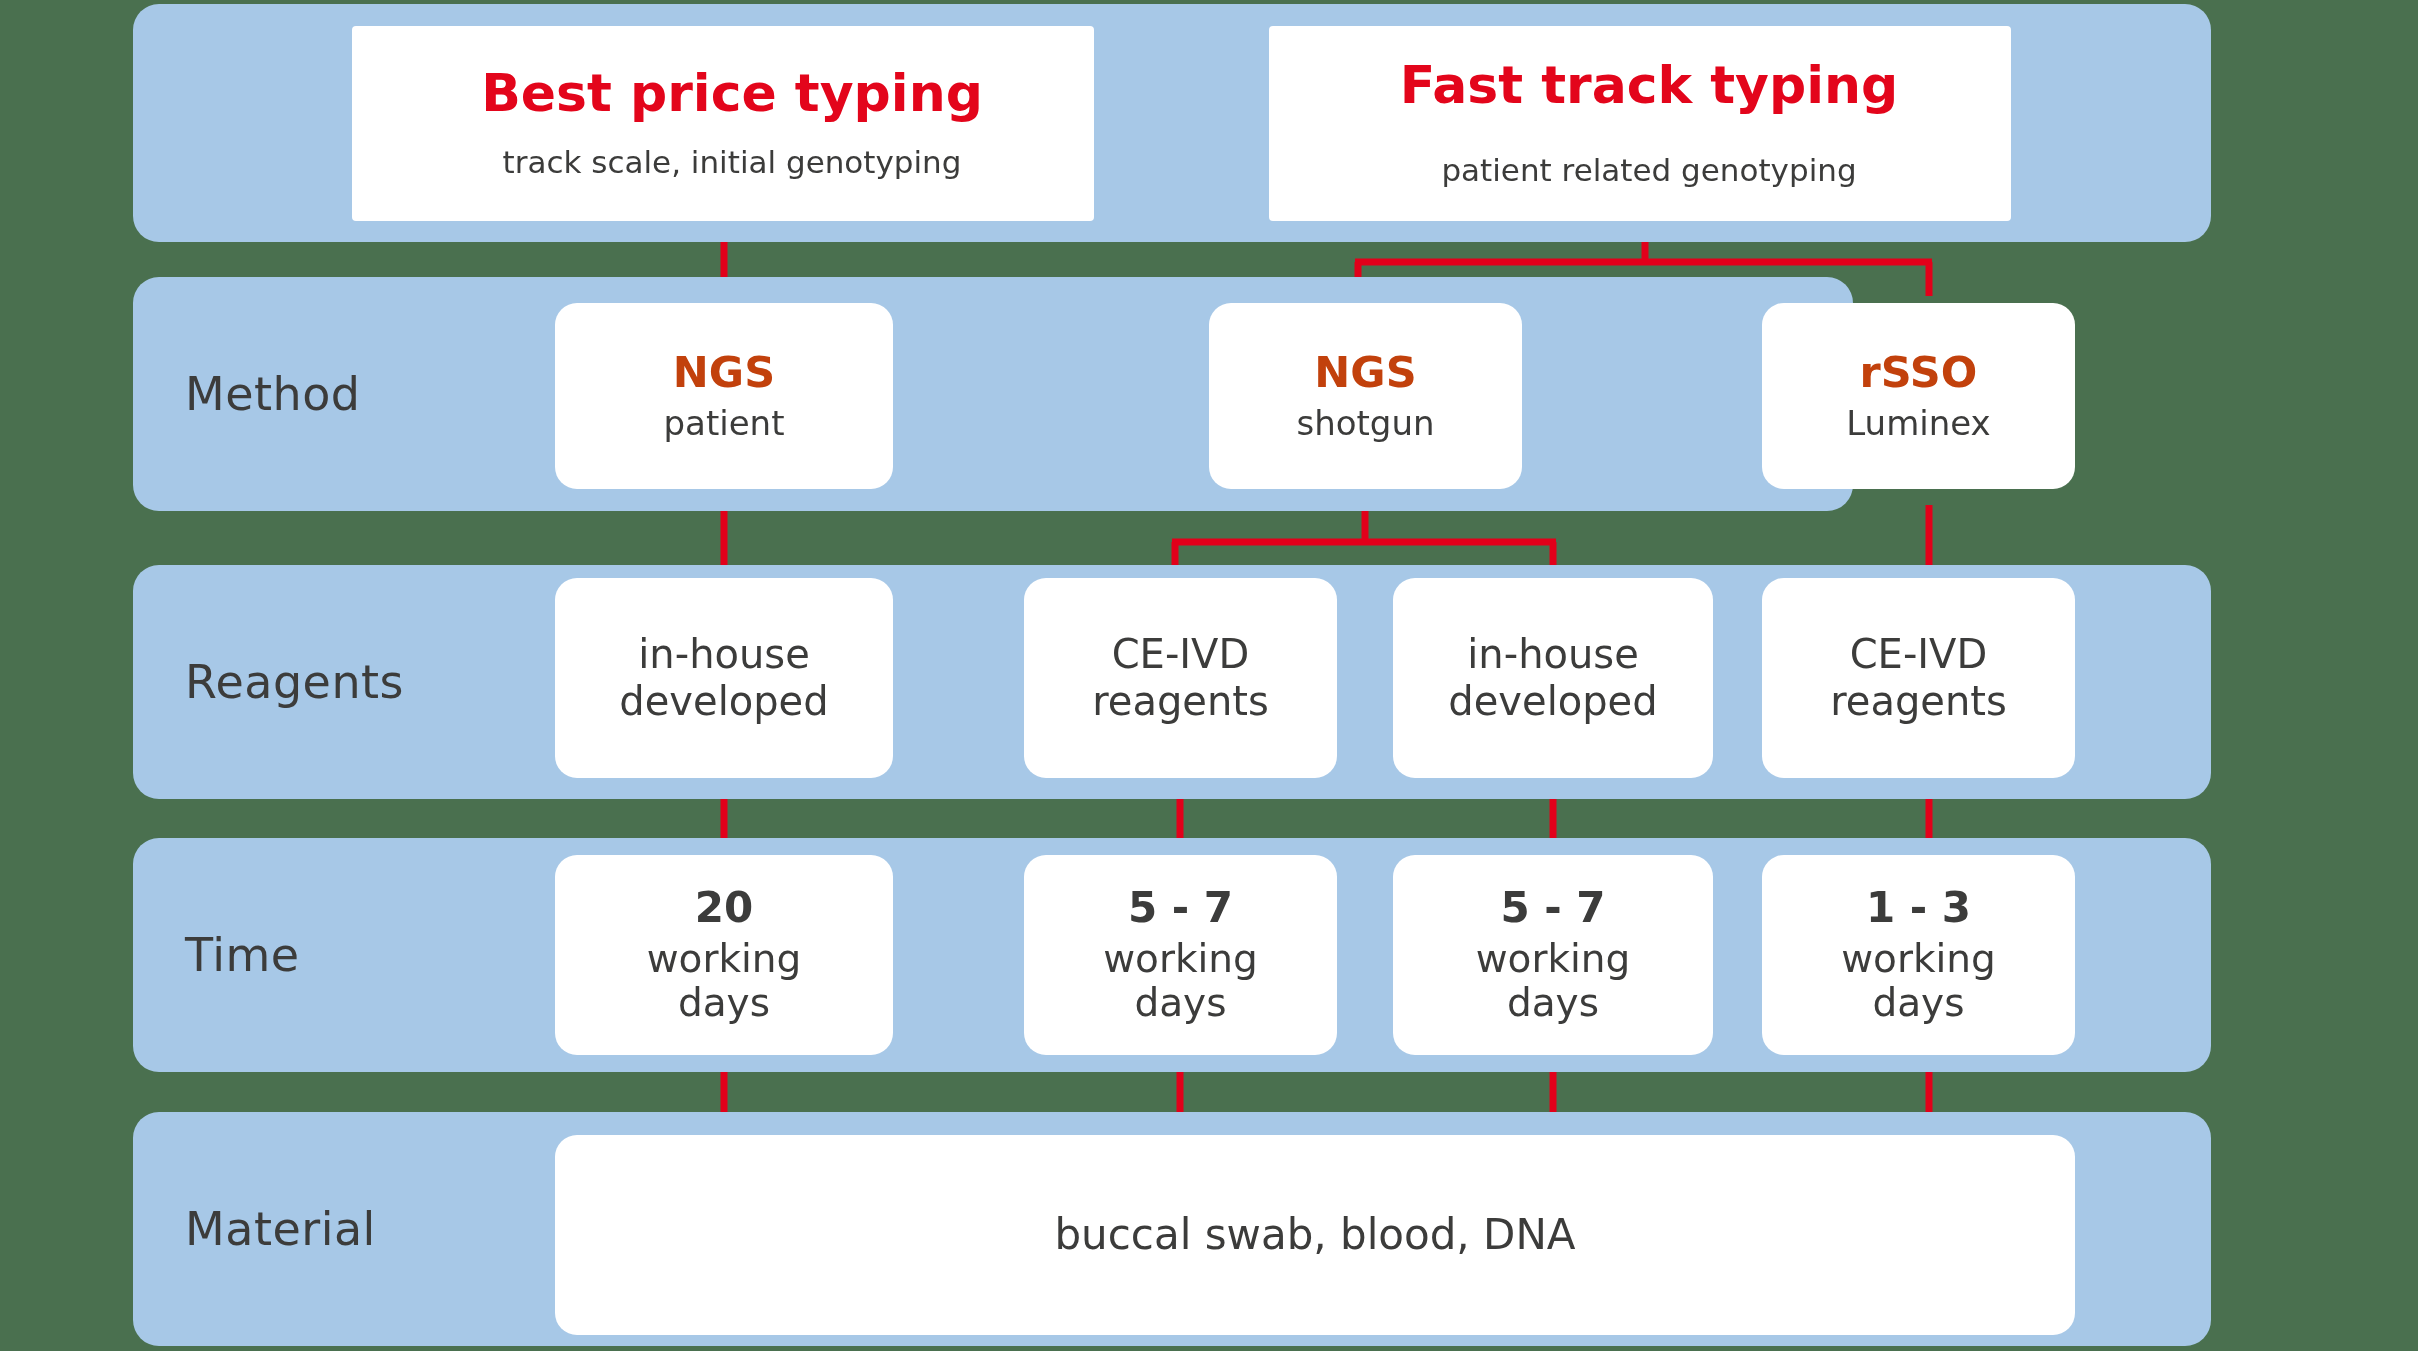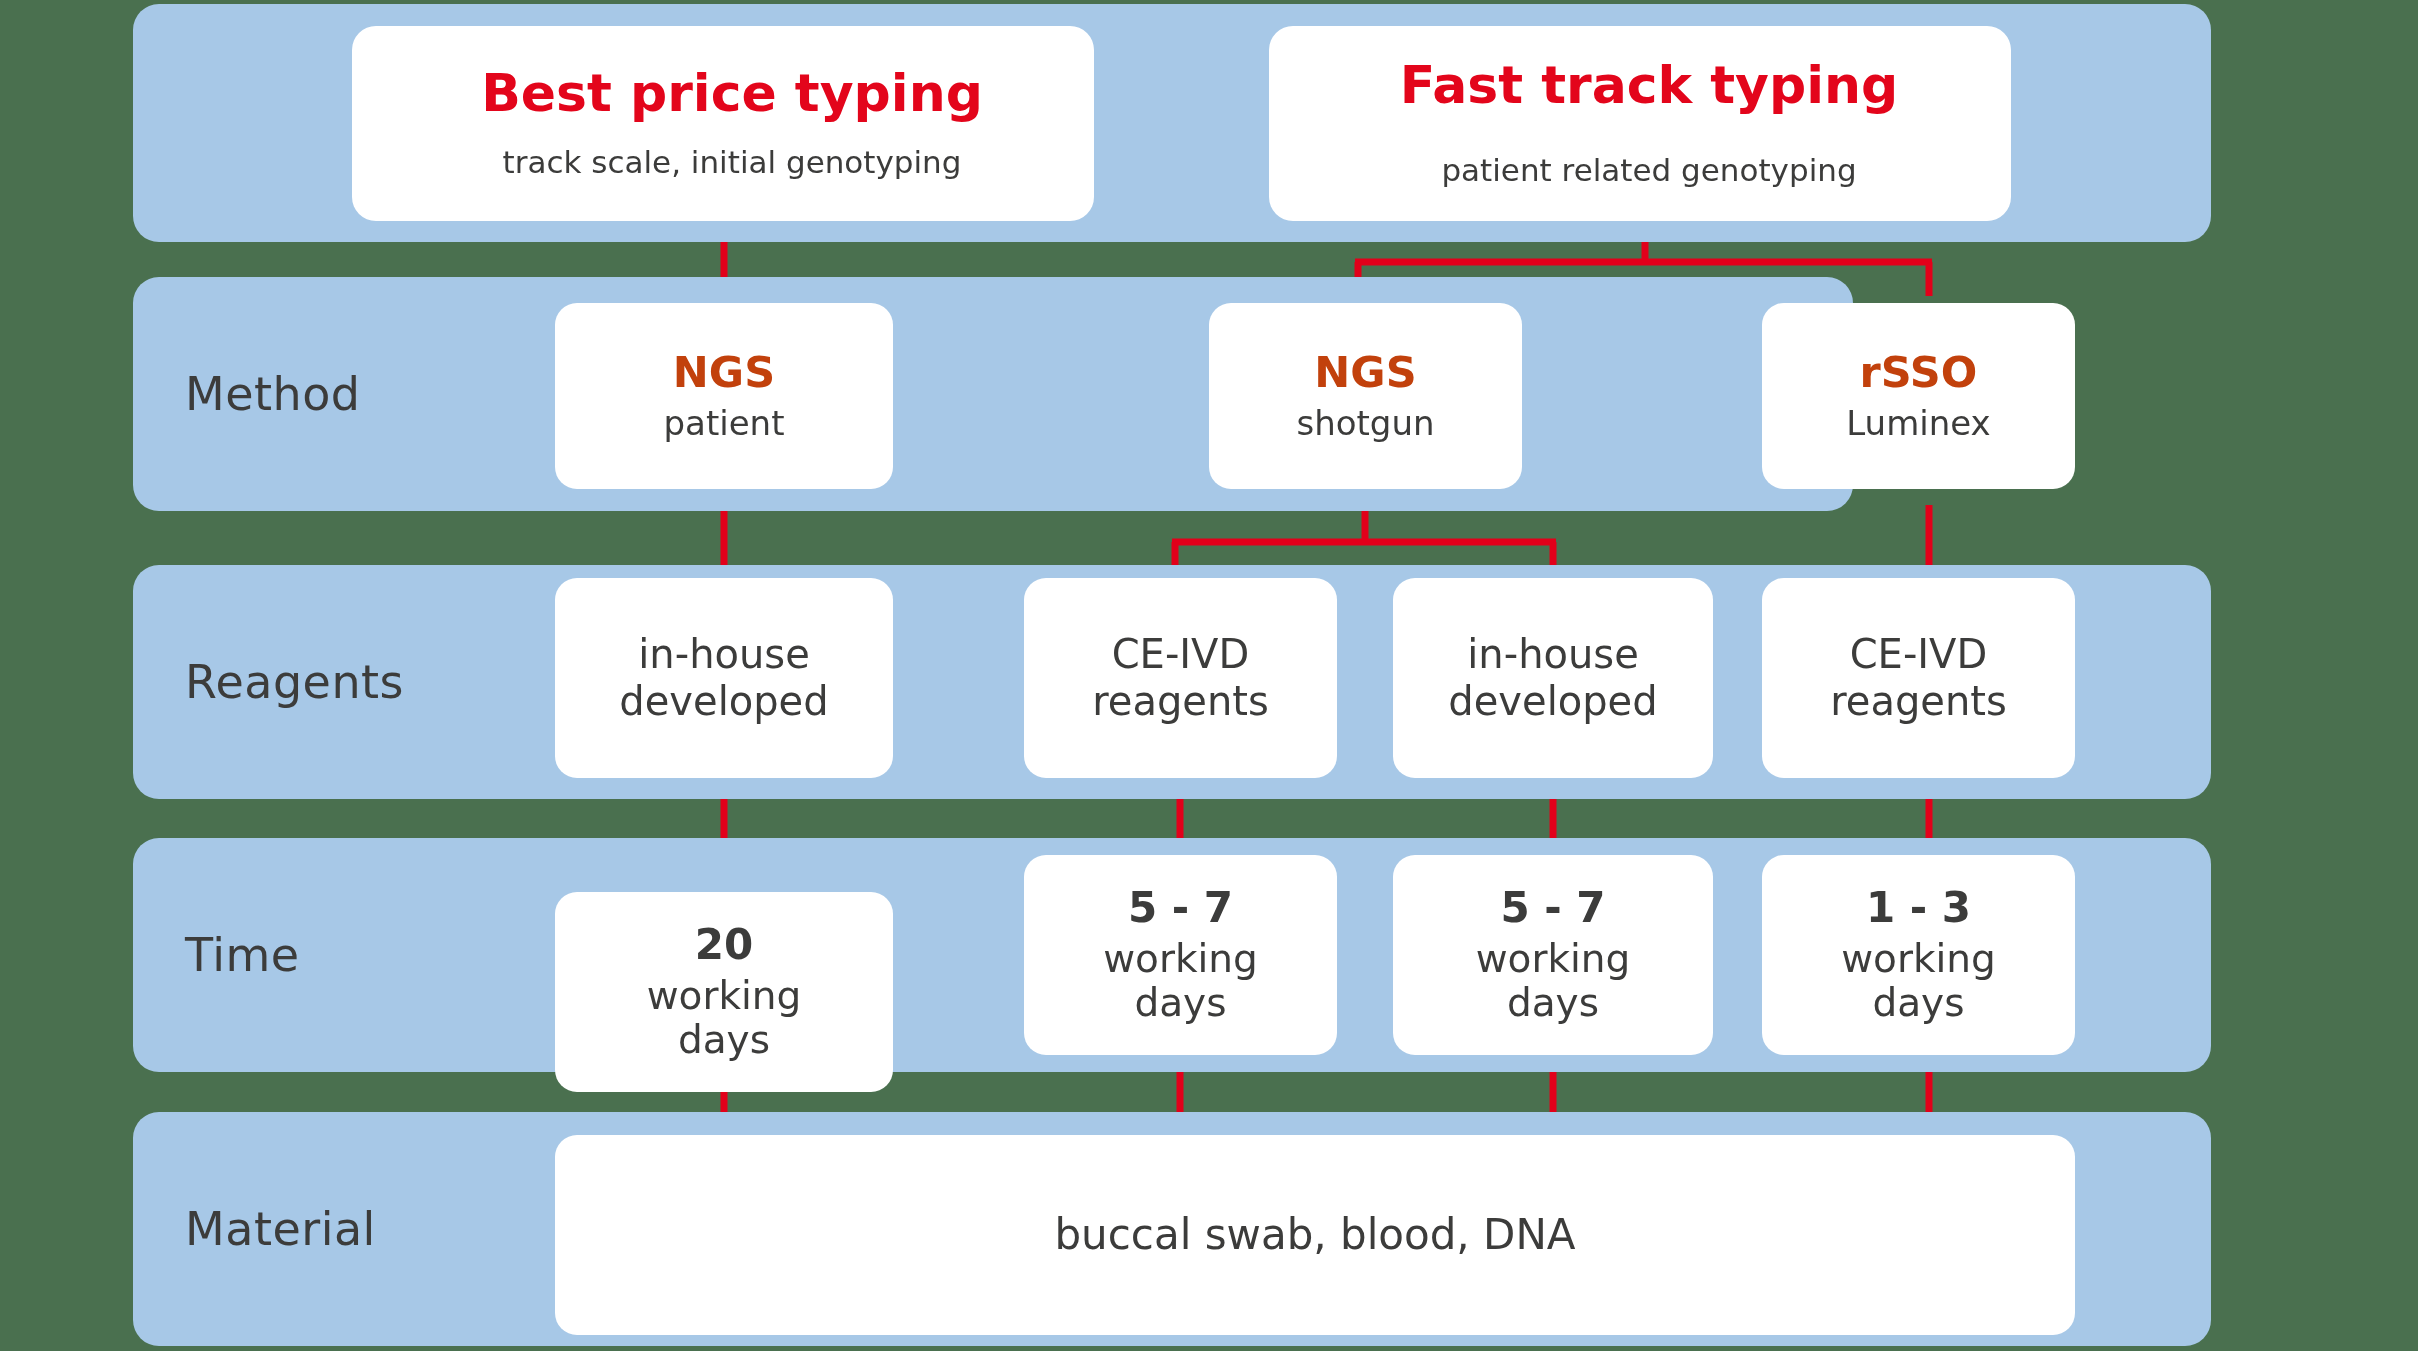--- a/index.html
+++ b/index.html
@@ -62,21 +62,21 @@
     flex-direction: column;
     align-items: center;
     justify-content: center;
     text-align: center;
     box-sizing: border-box;
     padding: 6px 10px;
   }
 
   
   .card.header-card {
-    border-radius: 24px;
+    border-radius: 4px;
     padding-left: 28px;
   }
   .hdr-title {
     font-size: 52px;
     font-weight: 700;
     color: #e3051b;
     line-height: 1.05;
     white-space: nowrap;
     margin-bottom: 24px;
   }
@@ -223,21 +223,21 @@
 
   <div class="card" style="left:1762px; top:578px; width:313px; height:200px;">
     <div class="r-line">CE-IVD</div>
     <div class="r-line">reagents</div>
   </div>
 
   <div class="band" style="left:133px; top:838px; width:2078px; height:234px;">
     <span class="band-label">Time</span>
   </div>
 
-  <div class="card" style="left:555px; top:855px; width:338px; height:200px;margin-top:37px;">
+  <div class="card" style="left:555px; top:855px; width:338px; height:200px;">
     <div class="t-num">20</div>
     <div class="t-line">working</div>
     <div class="t-line">days</div>
   </div>
 
   <div class="card" style="left:1024px; top:855px; width:313px; height:200px;">
     <div class="t-num">5 - 7</div>
     <div class="t-line">working</div>
     <div class="t-line">days</div>
   </div>

